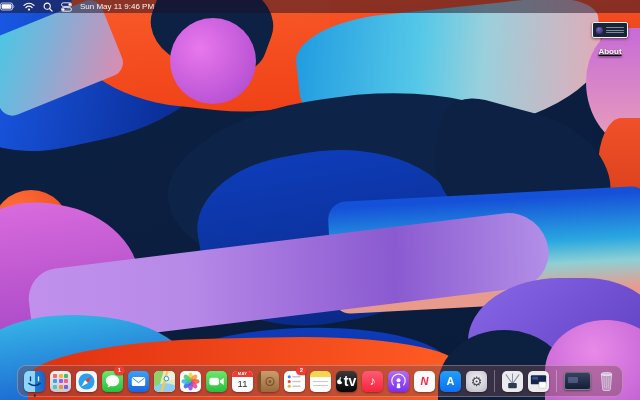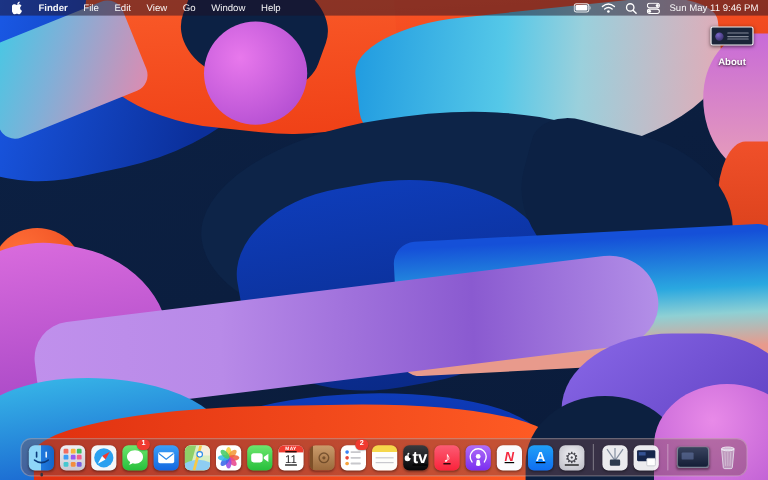--- a/index.html
+++ b/index.html
@@ -38,41 +38,41 @@
     display:flex;justify-content:space-between;align-items:center;z-index:50;color:#fff;}
   .mb-left{display:flex;align-items:center;gap:13px;padding-left:10px;}
   .mb-item{font-size:8px;color:rgba(255,255,255,0.95);cursor:default;line-height:13px;}
   .mb-app{font-weight:700;}
   .apple-menu{display:flex;align-items:center;}
   .mb-right{display:flex;align-items:center;gap:8px;padding-right:8px;}
   .mb-clock{font-size:8px;color:rgba(255,255,255,0.95);white-space:nowrap;}
   .mb-ic{display:flex;align-items:center;}
 
   
-  .dfile{position:absolute;width:48px;display:flex;flex-direction:column;align-items:center;z-index:20;}
+  .dfile{position:absolute;width:48px;display:flex;flex-direction:column;align-items:center;z-index:20;text-decoration:underline;}
   .dfile-about{left:586px;top:22px;}
   .dfile-storage{left:586px;top:71px;}
   .fthumb{background:#1a2438;border:1.5px solid #f2f2f4;border-radius:2px;box-shadow:0 1px 3px rgba(0,0,0,0.5);
     display:flex;align-items:center;gap:3px;padding:2px 3px;}
   .fthumb-about{width:28px;height:10px;}
   .fthumb-storage{width:30px;height:5px;background:#20242e;}
   .orb{width:7px;height:7px;border-radius:50%;background:radial-gradient(circle at 35% 30%,#7a66c8,#2a2256);flex:none;}
   .tlines{display:flex;flex-direction:column;gap:1.5px;flex:1;}
   .tline{height:1px;background:rgba(200,205,215,0.6);border-radius:1px;}
   .sbar{flex:1;height:2.5px;border-radius:1px;background:linear-gradient(90deg,#e8c050 0 30%,#5aa8e8 30% 55%,#58c878 55% 70%,#4a4e58 70%);}
   .flabel{margin-top:4px;font-size:8px;font-weight:700;color:#fff;text-shadow:0 1px 2px rgba(0,0,0,0.85);}
   .flabel-about{margin-top:9px;}
 
   
   .dock{position:absolute;left:50%;bottom:3px;transform:translateX(-50%);height:30px;
     background:rgba(120,75,78,0.42);border:0.5px solid rgba(255,255,255,0.25);border-radius:9px;
     display:flex;align-items:center;gap:3px;padding:0 5px;z-index:60;}
   .ditem{position:relative;width:23px;height:27px;display:flex;align-items:center;justify-content:center;}
   .ai{width:21px;height:21px;border-radius:5px;overflow:hidden;position:relative;box-shadow:0 1px 2px rgba(0,0,0,0.35);
-    display:flex;align-items:center;justify-content:center;text-decoration:underline;}
+    display:flex;align-items:center;justify-content:center;}
   .ai svg{display:block;}
   .run-dot{position:absolute;bottom:-2px;left:50%;transform:translateX(-50%);width:2.5px;height:2.5px;border-radius:50%;background:#2c3440;}
   .badge{position:absolute;top:-2px;right:-1px;min-width:9px;height:9px;border-radius:5px;background:#f03b30;
     color:#fff;font-size:6px;font-weight:700;display:flex;align-items:center;justify-content:center;padding:0 1px;
     box-shadow:0 0.5px 1px rgba(0,0,0,0.4);z-index:2;}
   .dock-sep{width:1px;height:22px;background:rgba(255,255,255,0.3);margin:0 3px;flex:none;}
 
   .ic-finder{background:linear-gradient(90deg,#8ed6f8 0 50%,#1f7adf 50% ,#1566c8 100%);}
   .ic-launchpad{background:linear-gradient(180deg,#f0f0f4,#c9c9d2);}
   .lp-grid{display:grid;grid-template-columns:repeat(3,4px);grid-template-rows:repeat(3,4px);gap:1.5px;}
@@ -133,35 +133,20 @@
     <div class="ws ws-lavender"></div>
     <div class="ws ws-cyan-bl"></div>
     <div class="ws ws-blue-bc"></div>
     <div class="ws ws-red-bottom"></div>
     <div class="ws ws-purple-br"></div>
     <div class="ws ws-navycircle-br"></div>
     <div class="ws ws-pinkcircle-br"></div>
   </div>
 
   <div class="menubar">
-    <div class="mb-left">
-      <span class="apple-menu">
-        <svg width="9" height="11" viewBox="0 0 10 12">
-          <path fill="#fff" d="M7.5 6.3c0-1.5 1.2-2.2 1.3-2.3-.7-1-1.8-1.2-2.2-1.2-.9-.1-1.8.5-2.3.5-.5 0-1.2-.5-2-.5-1 0-2 .6-2.5 1.5-1.1 1.9-.3 4.7.8 6.2.5.8 1.1 1.6 1.9 1.6.8 0 1.1-.5 2-.5s1.2.5 2 .5 1.4-.8 1.9-1.5c.6-.9.8-1.7.8-1.8-.1 0-1.7-.7-1.7-2.5z"></path>
-          <path fill="#fff" d="M6.6 2.1c.4-.5.7-1.2.6-1.9-.6 0-1.3.4-1.7.9-.4.4-.7 1.1-.6 1.8.6.1 1.3-.3 1.7-.8z"></path>
-        </svg>
-      </span>
-      <span class="mb-item mb-app">Finder</span>
-      <span class="mb-item">File</span>
-      <span class="mb-item">Edit</span>
-      <span class="mb-item">View</span>
-      <span class="mb-item">Go</span>
-      <span class="mb-item">Window</span>
-      <span class="mb-item">Help</span>
-    </div>
     <div class="mb-right">
       <span class="mb-ic">
         <svg width="15" height="9" viewBox="0 0 16 9">
           <rect x="0.5" y="0.8" width="13" height="7.4" rx="2" fill="none" stroke="rgba(255,255,255,0.85)" stroke-width="0.9"></rect>
           <rect x="1.8" y="2.1" width="10.4" height="4.8" rx="1" fill="#fff"></rect>
           <path d="M14.3 3.1 q1.1 1.4 0 2.8" stroke="rgba(255,255,255,0.6)" stroke-width="0.9" fill="none"></path>
         </svg>
       </span>
       <span class="mb-ic">
         <svg width="12" height="9" viewBox="0 0 12 9">

